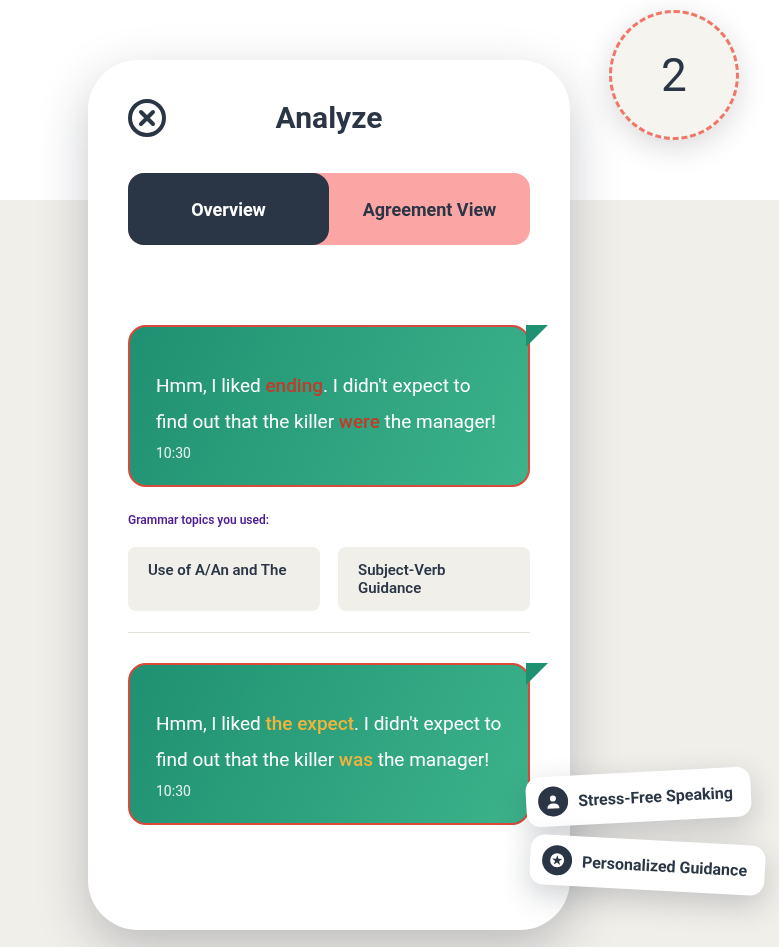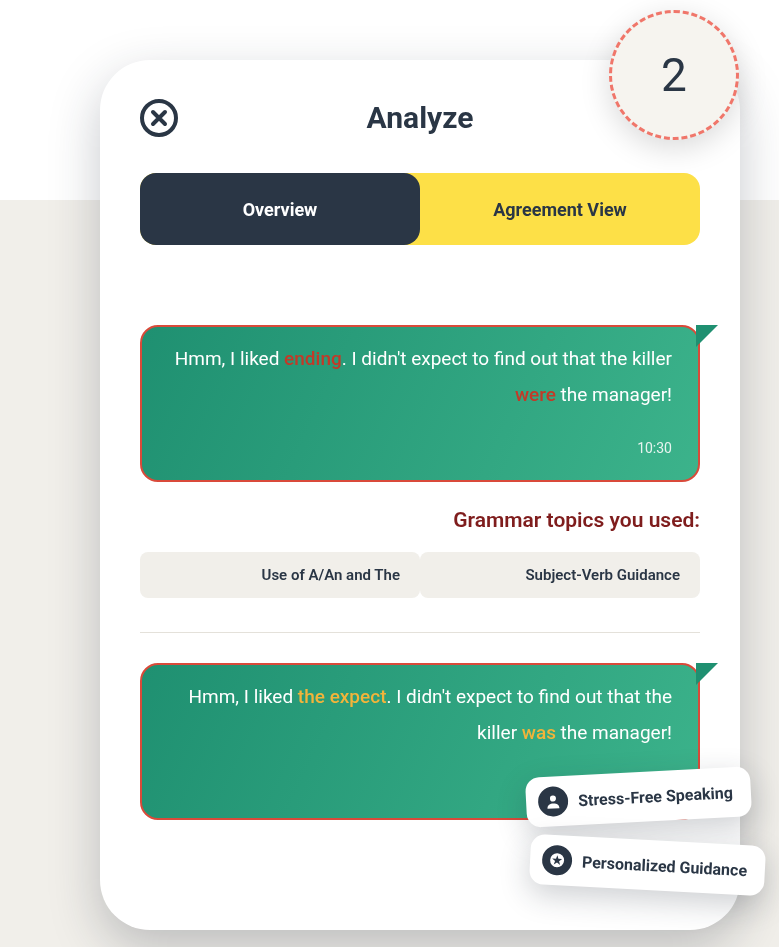--- a/index.html
+++ b/index.html
@@ -15,28 +15,27 @@
     position: absolute;
     top: 200px;
     left: 0;
     right: 0;
     bottom: 0;
     background: #f1efea;
   }
   .phone-card {
     position: absolute;
     top: 60px;
-    left: 100px;
-    width: 640px;
+    left: 88px;
+    width: 482px;
     height: 870px;
     background: #fff;
     border-radius: 50px;
     box-shadow: 0 18px 50px rgba(30,40,55,0.25);
     padding: 40px 40px 0 40px;
-    text-align: right;
   }
   .header-row {
     display: flex;
     align-items: center;
     justify-content: center;
     position: relative;
     margin-bottom: 38px;
   }
   .close-btn {
     position: absolute;
@@ -53,21 +52,21 @@
     cursor: pointer;
   }
   .close-btn svg { display:block; }
   .page-title {
     font-size: 30px;
     font-weight: 700;
     color: #2a3645;
   }
   .tab-bar {
     display: flex;
-    background: #fde047;
+    background: #fca5a5;
     border-radius: 16px;
     padding: 0;
     height: 72px;
     margin-bottom: 80px;
   }
   .tab {
     flex: 1;
     display: flex;
     align-items: center;
     justify-content: center;
@@ -81,21 +80,21 @@
     color: #fff;
   }
   .tab.inactive {
     color: #2a3645;
   }
   .bubble {
     position: relative;
     background: linear-gradient(115deg, #1f9071 0%, #3cb38b 100%);
     border: 2px solid #d94a3a;
     border-radius: 18px;
-    padding: 14px 26px 18px 26px;
+    padding: 41px 26px 18px 26px;
     color: #fff;
     font-size: 19px;
     line-height: 1.9;
     margin-bottom: 26px;
   }
   .bubble .tail {
     position: absolute;
     top: -2px;
     right: -20px;
     width: 0; height: 0;
@@ -110,32 +109,32 @@
     width: 0; height: 0;
     border-left: 24px solid #d94a3a;
     border-bottom: 24px solid transparent;
     z-index: -1;
   }
   .err { color: #c23a28; font-weight: 500; }
   .corr { color: #f2b43a; font-weight: 500; }
   .timestamp {
     font-size: 14px;
     color: #e7f4ef;
-    margin-top: 22px;
+    margin-top: 0;
   }
   .grammar-heading {
-    font-size: 21px;
+    font-size: 12px;
     font-weight: 600;
-    color: #7f1d1d;
+    color: #4c1d95;
     margin-bottom: 20px;
-    margin-left: 40px;
   }
   .topics-row {
     display: flex;
-    margin-bottom: 34px;
+    gap: 18px;
+    margin-bottom: 21px;
   }
   .topic-chip {
     background: #f1efea;
     border-radius: 8px;
     padding: 14px 20px;
     font-size: 15px;
     font-weight: 600;
     color: #2a3645;
     cursor: pointer;
     flex: 1;

